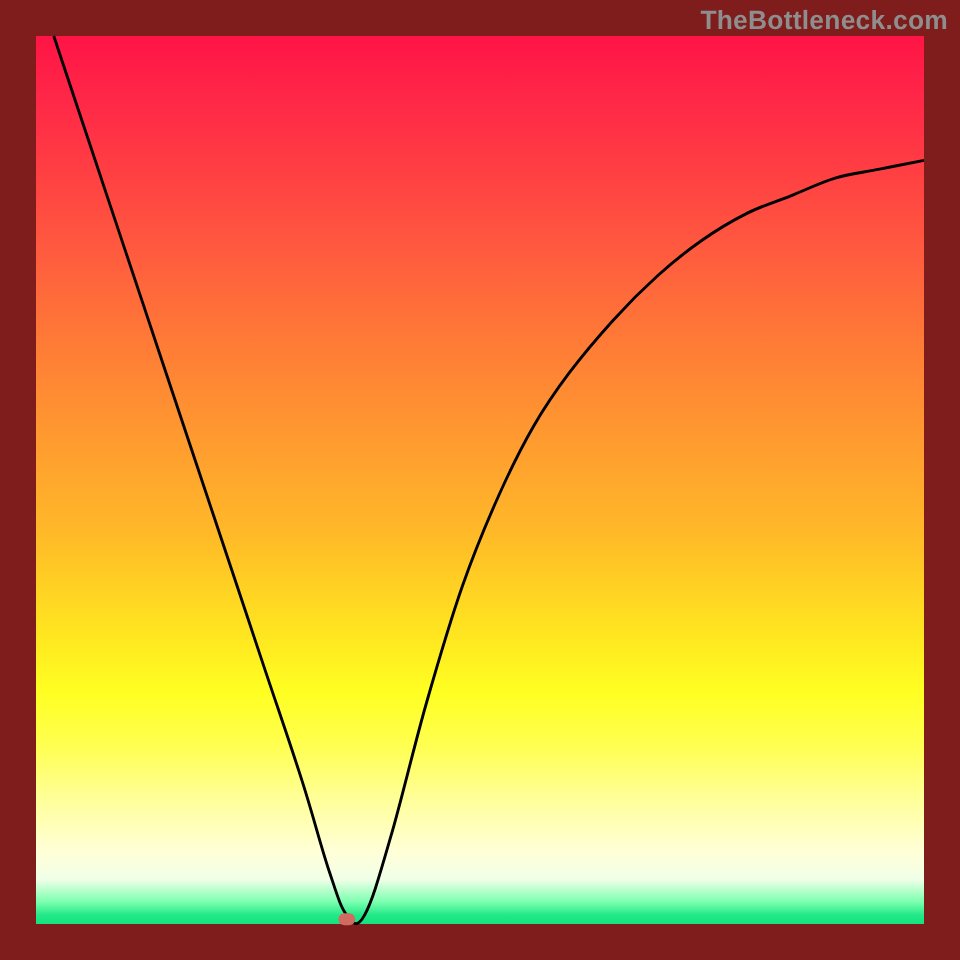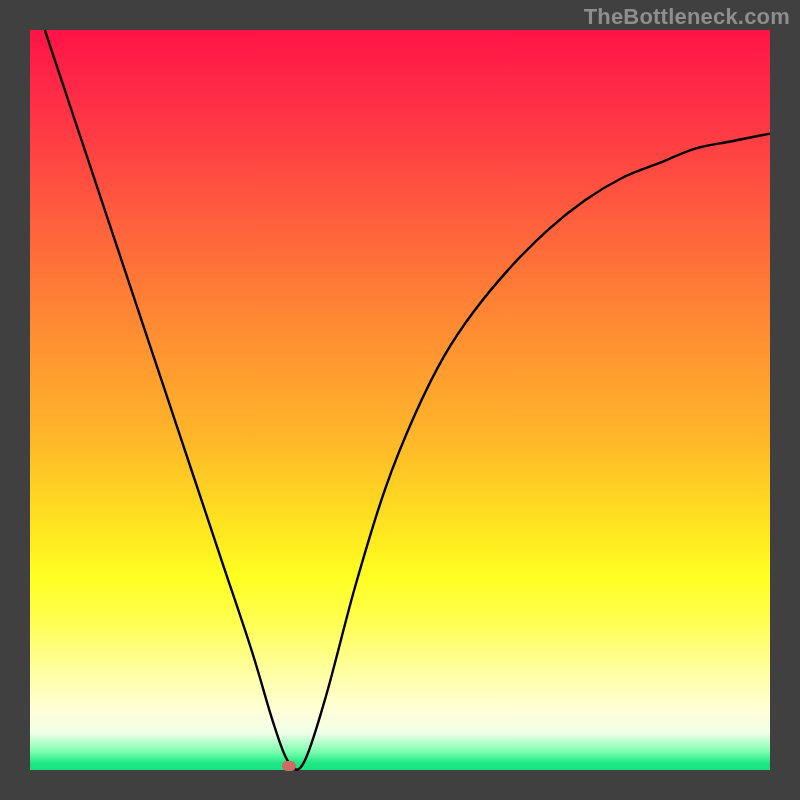--- a/index.html
+++ b/index.html
@@ -10,21 +10,21 @@
     background: #000;
     overflow: hidden;
     font-family: Arial, Helvetica, sans-serif;
   }
   .frame {
     position: absolute;
     left: 0;
     top: 0;
     width: 800px;
     height: 800px;
-    background: #404040;
+    background: #7f1d1d;
   }
   .plot {
     position: absolute;
     left: 30px;
     top: 30px;
     width: 740px;
     height: 740px;
     background: linear-gradient(to bottom,
       #ff1446 0%,
       #ff2a47 8%,

